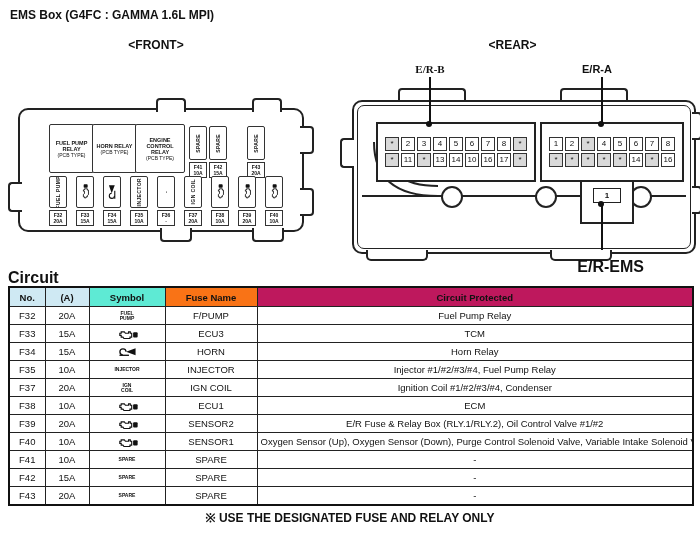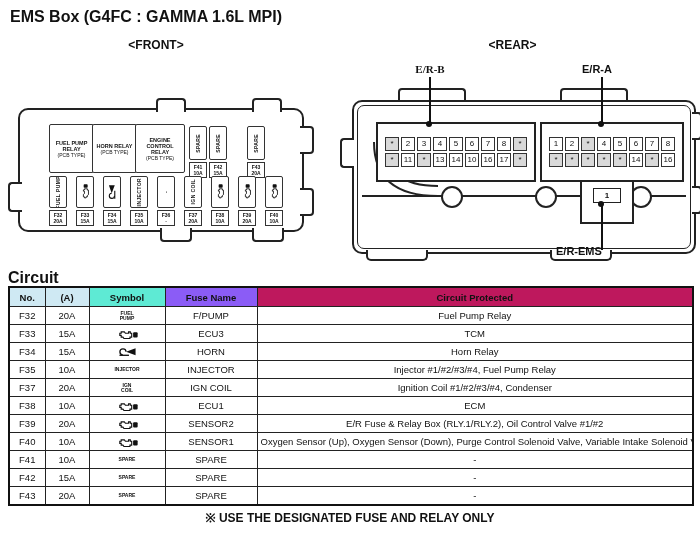--- a/index.html
+++ b/index.html
@@ -1,21 +1,21 @@
 <!DOCTYPE html>
 <html><head>
 <meta charset="utf-8">
 <style>
   html,body{margin:0;padding:0;}
   body{
     width:700px;height:550px;background:#ffffff;color:#111;
     font-family:"Liberation Sans", sans-serif;position:relative;overflow:hidden;
   }
   .abs{position:absolute;}
-  .page-title{left:10px;top:8px;font-size:16px;font-weight:bold;}
+  .page-title{left:10px;top:8px;font-size:12px;font-weight:bold;}
   .view-label{top:38px;font-size:12px;font-weight:bold;text-align:center;}
 
   
   .front-box{left:18px;top:108px;width:282px;height:120px;border:2px solid #222;border-radius:10px;background:#fff;}
   .tab{position:absolute;background:#fff;border:2px solid #222;}
   .tab.top{border-bottom:none;border-radius:4px 4px 0 0;height:12px;top:-12px;}
   .tab.bottom{border-top:none;border-radius:0 0 4px 4px;height:12px;bottom:-12px;}
   .tab.left{border-right:none;border-radius:4px 0 0 4px;width:12px;left:-12px;}
   .tab.right{border-left:none;border-radius:0 4px 4px 0;width:12px;right:-12px;}
 
@@ -46,21 +46,21 @@
   .conn-a{left:186px;top:20px;width:140px;height:56px;grid-template-columns:repeat(8,14px);grid-auto-rows:14px;}
   .cell{border:1px solid #333;background:#fff;font-size:8px;line-height:8px;
         display:flex;align-items:center;justify-content:center;}
   .midline{position:absolute;left:8px;right:8px;top:93px;height:2px;background:#222;}
   .circle{position:absolute;top:84px;width:18px;height:18px;border:2px solid #222;border-radius:50%;background:#fff;}
   .ems-box{position:absolute;left:226px;top:78px;width:50px;height:40px;border:2.5px solid #222;background:#fff;}
   .ems-cell{width:26px;height:13px;border:1.5px solid #222;margin:6px auto 0 auto;
             font-size:8px;font-weight:bold;text-align:center;line-height:13px;}
 
   .conn-label{top:63px;font-size:11px;font-weight:bold;text-align:center;}
-  .ems-label{left:556px;top:245px;width:88px;font-size:11px;font-weight:bold;text-align:left;}
+  .ems-label{left:556px;top:258px;width:88px;font-size:16px;font-weight:bold;text-align:right;}
   .leader{width:1.5px;background:#111;}
   .dot{width:6px;height:6px;border-radius:50%;background:#111;}
 
   .mount-tab{border:2px solid #222;border-bottom:none;border-radius:4px 4px 0 0;background:#fff;height:12px;top:88px;width:64px;}
   .foot{border:2px solid #222;border-top:none;border-radius:0 0 5px 5px;background:#fff;height:9px;top:250px;width:58px;}
   .lug-l{border:2px solid #222;border-right:none;border-radius:4px 0 0 4px;background:#fff;}
   .lug-r{border:2px solid #222;border-left:none;border-radius:0 4px 4px 0;background:#fff;}
 
   
   .circuit-title{left:8px;top:269px;font-size:16px;font-weight:bold;}
@@ -313,21 +313,21 @@
       <col style="width:44px">
       <col style="width:76px">
       <col style="width:92px">
       <col style="width:436px">
   </colgroup>
   <thead>
     <tr>
       <th style="background: rgb(207, 233, 243);">No.</th>
       <th style="background: rgb(207, 233, 243);">(A)</th>
       <th style="background: #5eead4;">Symbol</th>
-      <th style="background: #8b5cf6;">Fuse Name</th>
+      <th style="background: #f97316;">Fuse Name</th>
       <th style="background: #be185d;">Circuit Protected</th>
     </tr>
   </thead>
   <tbody>
       <tr>
         <td>F32</td>
         <td>20A</td>
         <td>
           <div class="sym-text">
             <div>FUEL</div>

